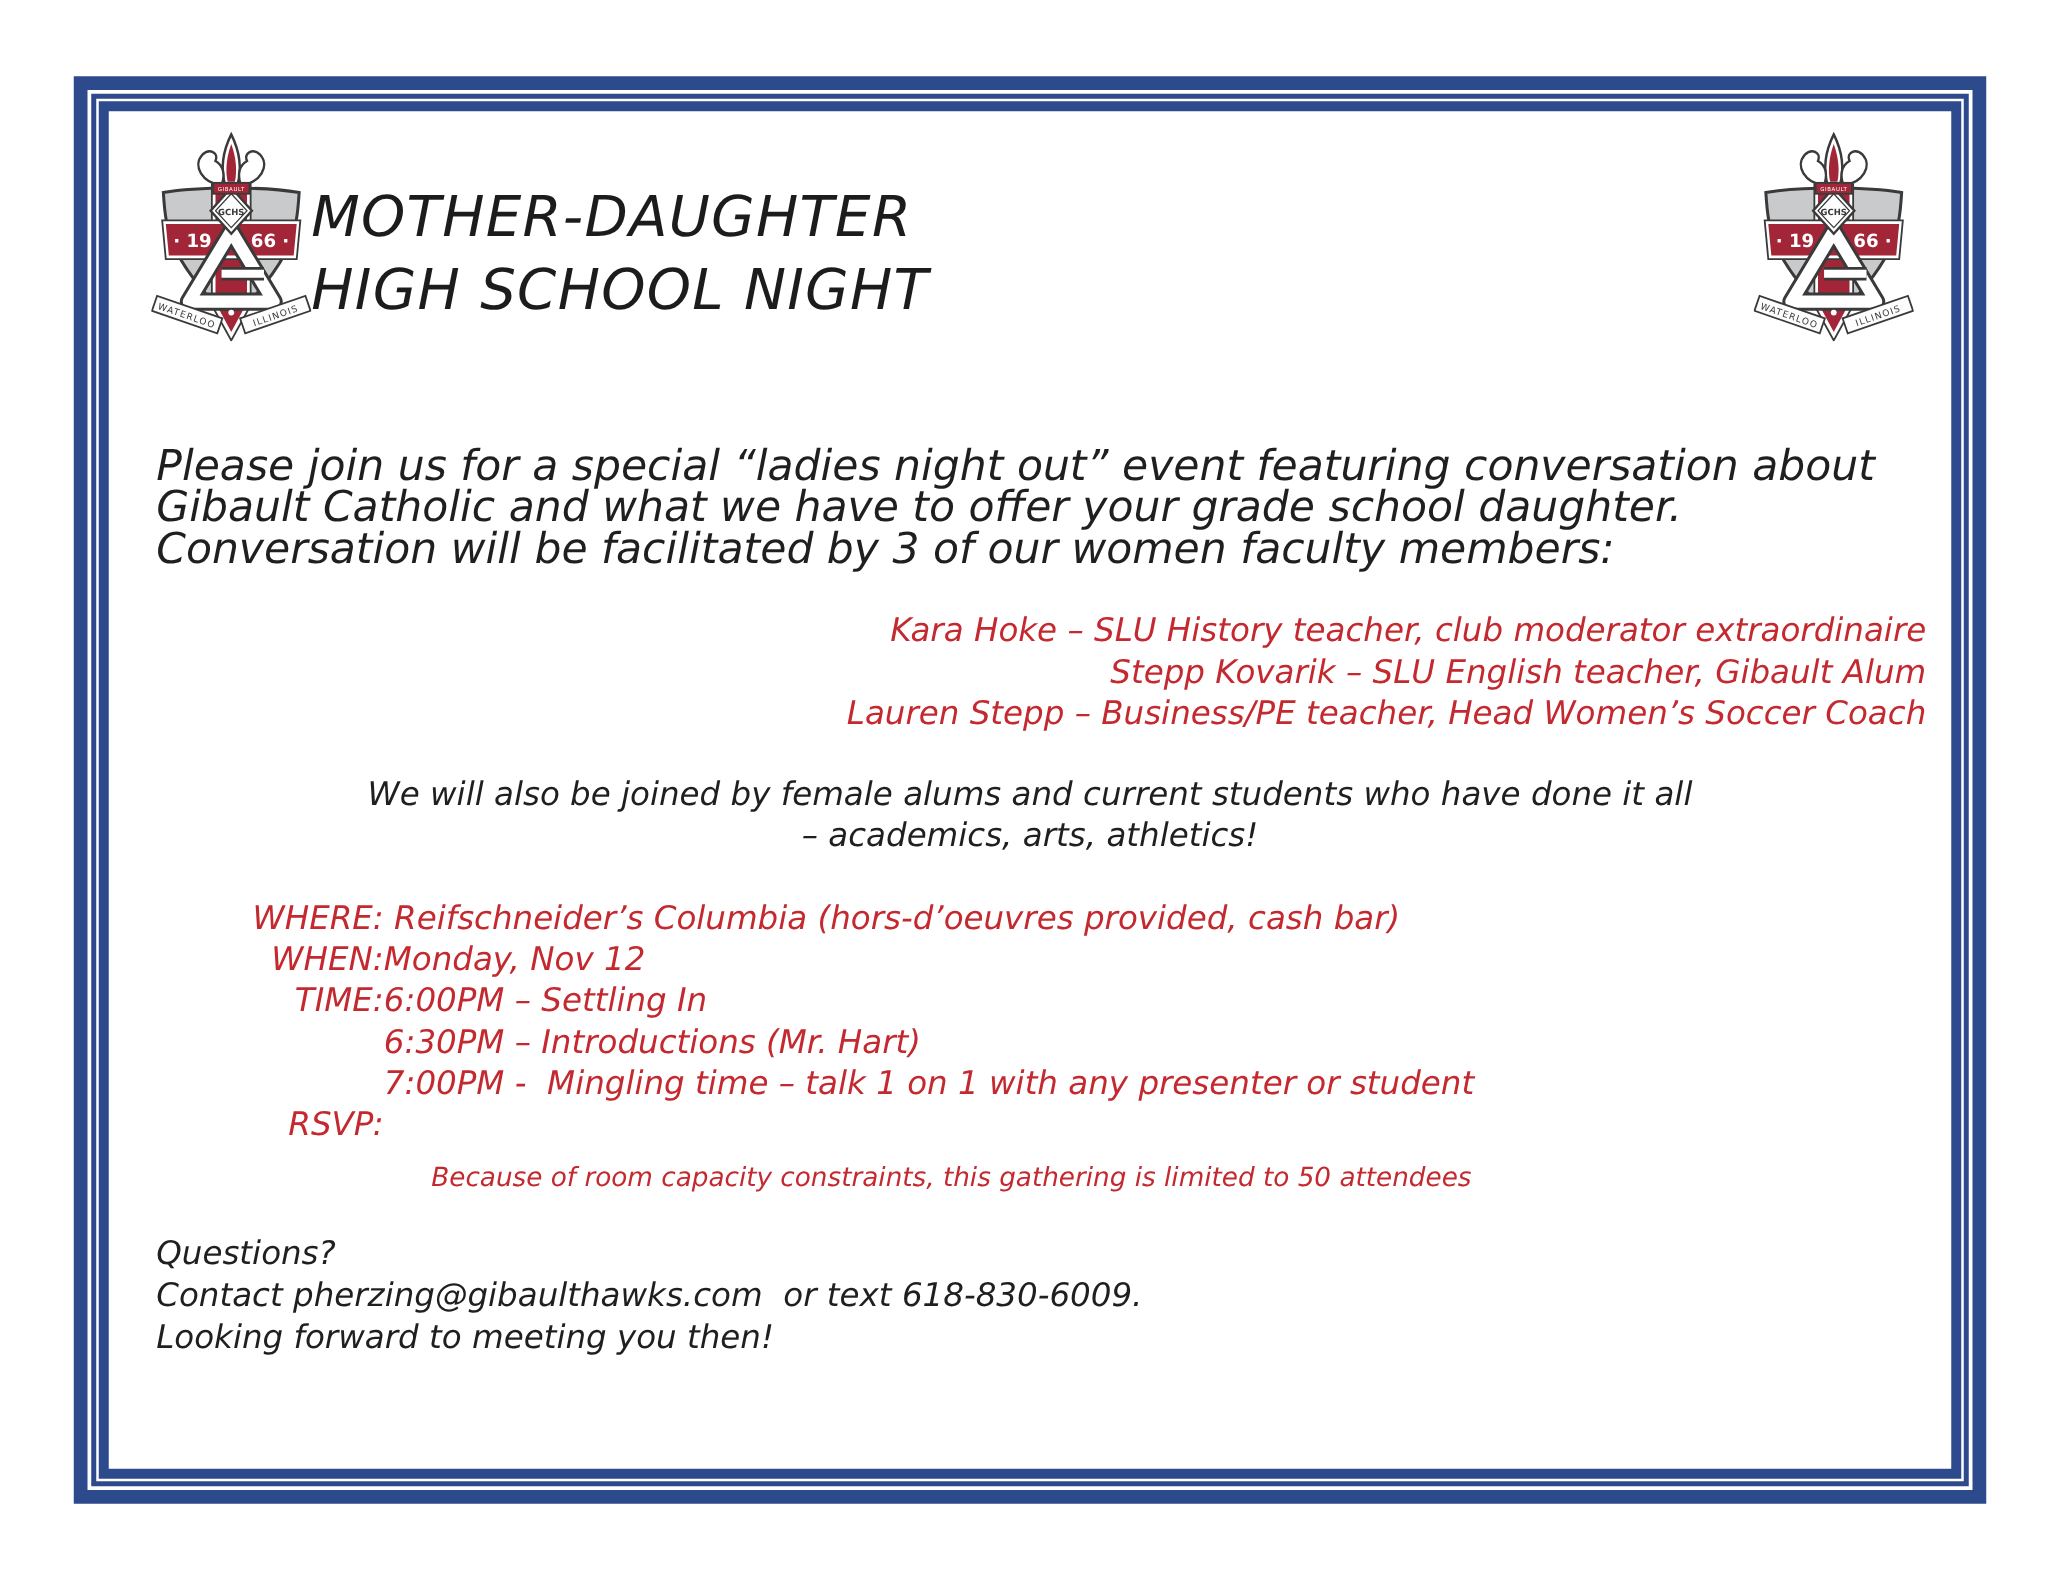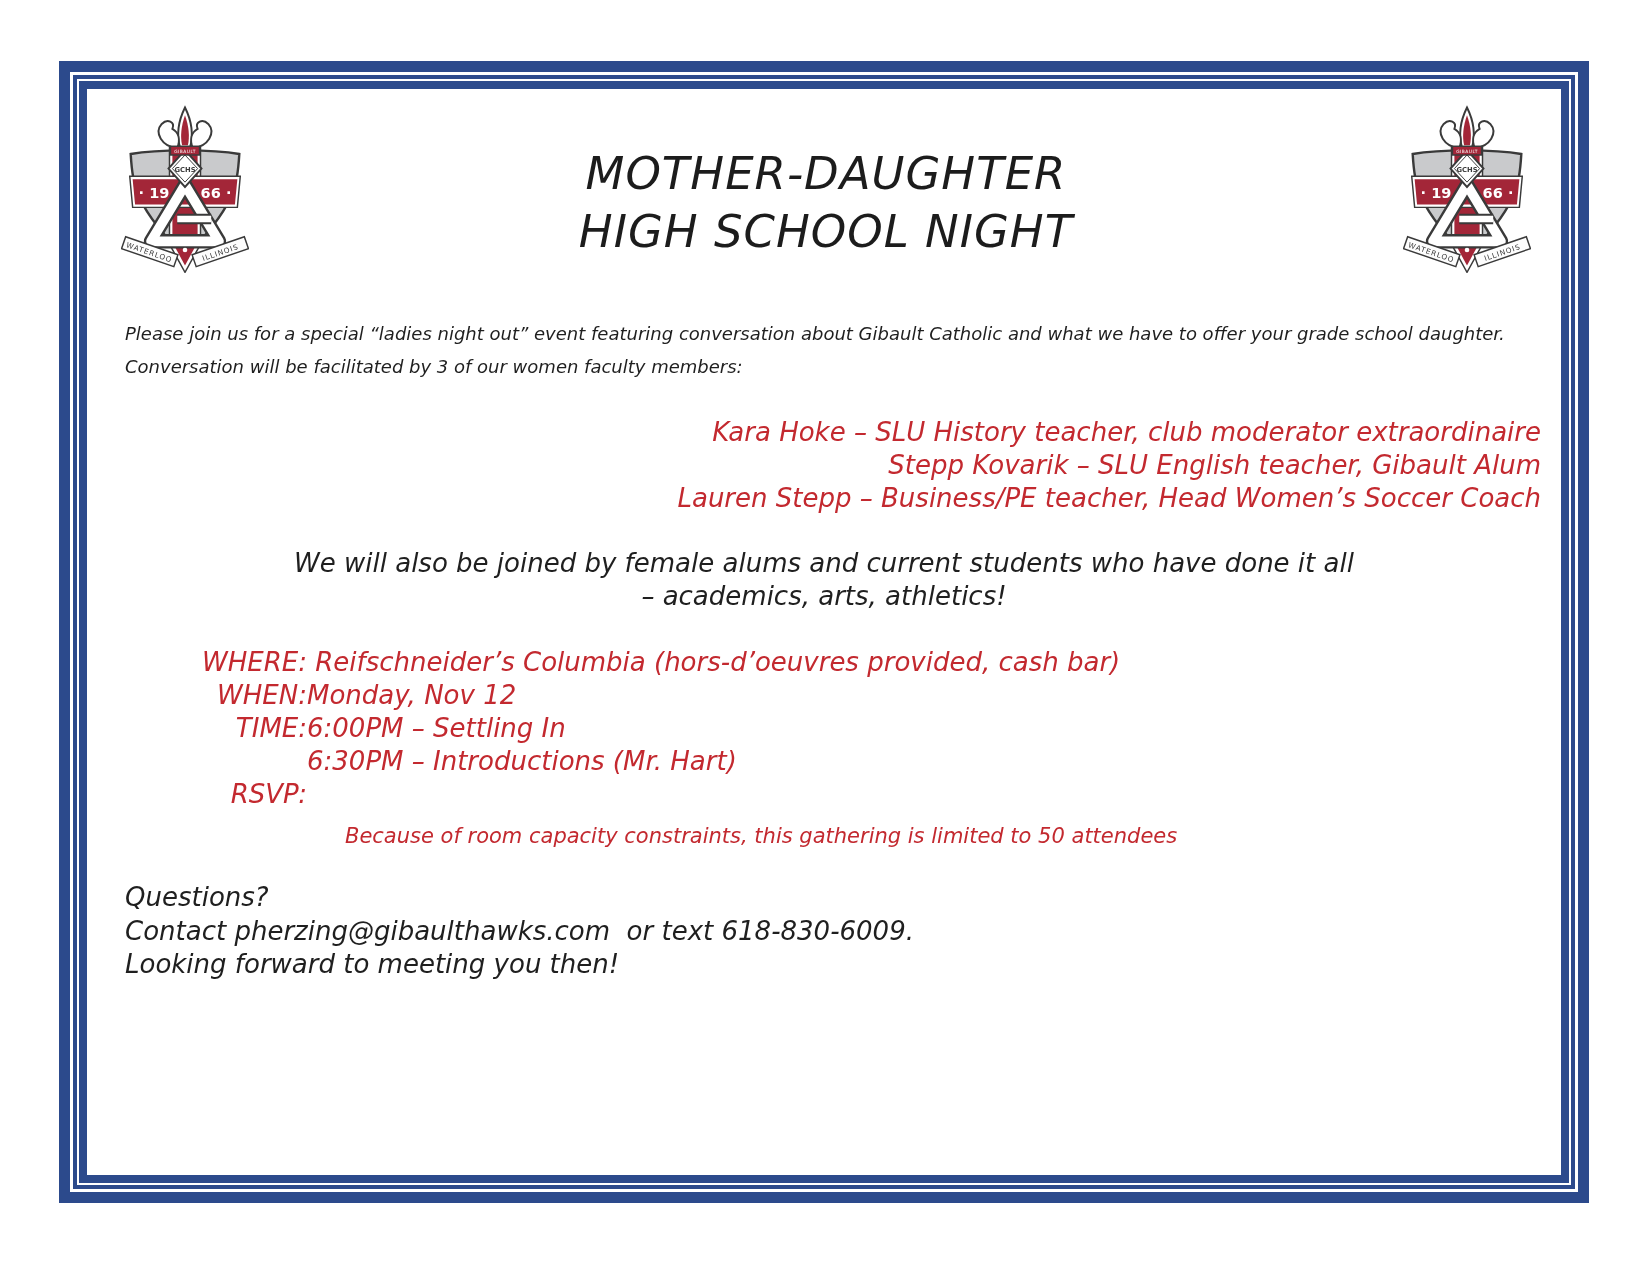--- a/index.html
+++ b/index.html
@@ -12,23 +12,23 @@
   .frame-outer{position:absolute;left:59px;top:61px;width:1530px;height:1142px;border:11px solid #2c4a8c;box-sizing:border-box;}
   .frame-mid{position:absolute;inset:3px;border:4px solid #2c4a8c;}
   .frame-inner{position:absolute;inset:2px;border:8px solid #2c4a8c;}
   .content{position:absolute;inset:0;padding:6px 20px 0 20px;box-sizing:border-box;overflow:hidden;}
 
   .header{display:flex;align-items:flex-start;}
   .crest{flex:0 0 auto;margin-top:6px;}
   .crest.left{margin-left:14px;}
   .crest.right{margin-right:10px;}
   .crest text{font-style:normal;}
-  .title-block{flex:1 1 auto;text-align:center;margin-top:50px;font-size:45px;line-height:58px;color:#1c1c1c;letter-spacing:1px;}
+  .title-block{flex:1 1 auto;text-align:left;margin-top:50px;font-size:45px;line-height:58px;color:#1c1c1c;letter-spacing:1px;}
 
-  .intro{margin:44px 0 0 0;padding:0 6px 0 18px;font-size:18px;line-height:33px;max-width:1448px;}
+  .intro{margin:84px 0 0 0;padding:0 6px 0 18px;font-size:34px;line-height:33px;max-width:1448px;}
 
   .presenters{margin-top:33px;text-align:right;color:#c3292f;font-size:26px;line-height:33px;}
   .alums{margin-top:32px;text-align:center;font-size:26px;line-height:33px;}
 
   .schedule{margin-top:33px;margin-left:42px;display:grid;grid-template-columns:158px auto;
             color:#c3292f;font-size:26px;line-height:33px;}
   .schedule .lbl{white-space:pre-wrap;text-align:right;}
   .schedule .val{white-space:pre-wrap;}
   .capacity{margin-top:12px;margin-left:238px;color:#c3292f;font-size:21px;line-height:27px;}
 
@@ -154,20 +154,21 @@
           <div class="lbl">WHERE:</div>
           <div class="val"> Reifschneider’s Columbia (hors-d’oeuvres provided, cash bar)</div>
 
           <div class="lbl">WHEN:</div>
           <div class="val">Monday, Nov 12</div>
 
           <div class="lbl">TIME:</div>
           <div>
             <div class="val">6:00PM – Settling In</div>
             <div class="val">6:30PM – Introductions (Mr. Hart)</div>
+            <div class="val">7:00PM -  Mingling time – talk 1 on 1 with any presenter or student</div>
           </div>
 
           <div class="lbl">RSVP:</div>
         </div>
 
         <div class="capacity">Because of room capacity constraints, this gathering is limited to 50 attendees</div>
 
         <div class="footer">
           <div>Questions?</div>
           <div>Contact pherzing@gibaulthawks.com  or text 618-830-6009.</div>

